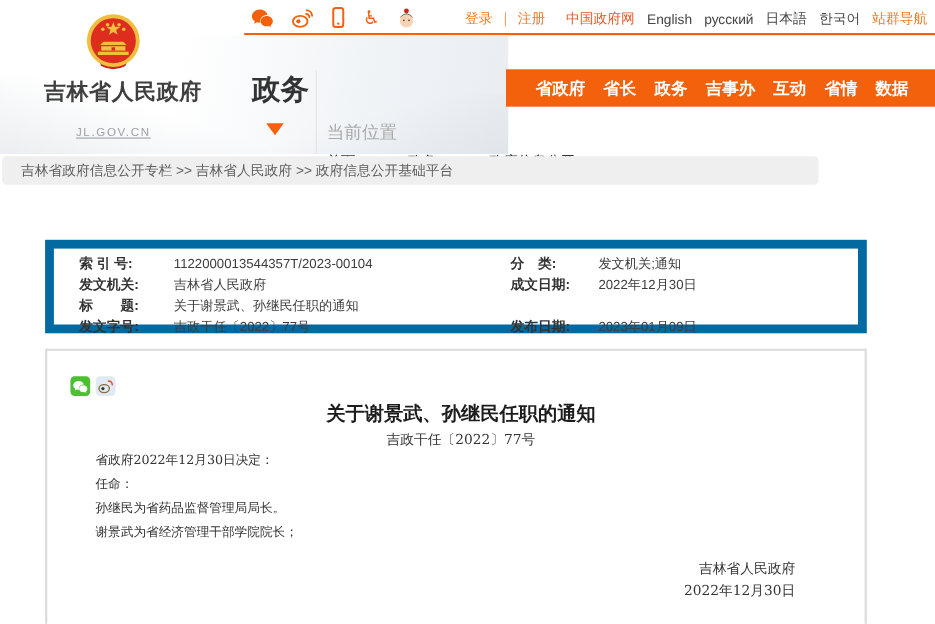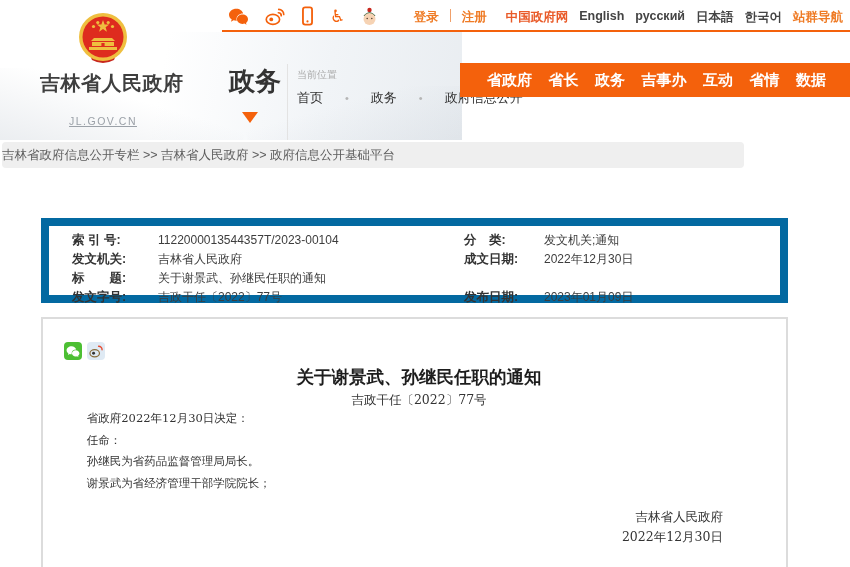--- a/index.html
+++ b/index.html
@@ -4,21 +4,21 @@
 <style>
   * { margin:0; padding:0; box-sizing:border-box; }
   body { background:#fff; font-family:"Liberation Sans","DejaVu Sans",sans-serif; }
   .page { position:relative; width:850px; height:567px; overflow:hidden; background:#fff; }
 
   
   .social-icons { position:absolute; left:228px; top:4px; display:flex; gap:16px; align-items:center; height:24px; }
   .social-icons .ic { display:inline-flex; align-items:center; justify-content:center; cursor:pointer; }
   .wheel-glyph { color:#F4610C; font-size:17px; line-height:1; }
 
-  .top-links { position:absolute; right:7px; top:9px; display:flex; gap:11px; font-size:12.5px; color:#444;font-weight:bold; }
+  .top-links { position:absolute; right:7px; top:9px; display:flex; align-items:center; gap:11px; font-size:12.5px; color:#444; }
   .top-links a { text-decoration:none; color:#444; cursor:pointer; white-space:nowrap; }
   .top-links a.orange { color:#EF7B25; }
   .top-links a.gov { color:#E95A28; }
   .vdiv { width:1px; height:13px; background:#f0a06a; }
 
   .orange-line { position:absolute; left:222px; right:0; top:30px; height:2px; background:#F4610C; }
 
   
   .header-bg { position:absolute; left:0; top:32px; width:462px; height:108px;
                background:linear-gradient(100deg,#ffffff 35%,#f1f4f7 70%,#e9edf1 100%); overflow:hidden; }
@@ -33,32 +33,32 @@
   .site-domain { margin-top:18px; font-size:10.5px; color:#9ba1a8; letter-spacing:1.5px;text-decoration:underline; }
 
   .section-block { position:absolute; left:229px; top:64px; }
   .section-title { font-size:26px; font-weight:bold; color:#333; }
   .section-caret { width:0; height:0; margin:13px 0 0 13px;
                    border-left:8px solid transparent; border-right:8px solid transparent; border-top:11px solid #F4610C; }
 
   .vdivider { position:absolute; left:287px; top:64px; width:1px; height:76px; background:#e3e3e3; }
 
   .location { position:absolute; left:297px; top:68px; }
-  .loc-label { font-size:10px; color:#a9a9a9; }
+  .loc-label { font-size:16px; color:#a9a9a9;margin-top:42px; }
   .loc-crumbs { margin-top:7px; display:flex; align-items:center; gap:22px; font-size:13px; color:#333; }
   .loc-crumbs a { color:#333; text-decoration:none; cursor:pointer; }
   .loc-dot { color:#b5b5b5; font-size:11px; }
 
   .mainnav { position:absolute; left:460px; top:63px; width:390px; height:34px; background:#F4610C;
              display:flex; align-items:center; justify-content:space-between; padding:0 24px 0 27px; }
   .mainnav a { color:#fff; font-size:15px; font-weight:bold; text-decoration:none; cursor:pointer; white-space:nowrap; }
 
   
   .graybar { position:absolute; left:2px; top:142px; width:742px; height:26px; background:#efefef; border-radius:4px;
-             line-height:26px; font-size:12.5px; color:#5d5d5d; }
+             line-height:26px; padding-left:17px; font-size:12.5px; color:#5d5d5d; }
 
   
   .meta-box { position:absolute; left:41px; top:218px; width:747px; height:85px; background:#fff;
               border:8px solid #0369a1; padding:5px 0 0 23px; }
   .meta-row { display:grid; grid-template-columns:86px 306px 80px auto; line-height:19px; }
   .meta-label { font-weight:bold; color:#333; font-size:12.5px; white-space:nowrap; }
   .meta-value { color:#3d3d3d; font-size:12px; white-space:nowrap; }
 
   
   .content-box { position:absolute; left:41px; top:317px; width:747px; height:265px; background:#fff;

